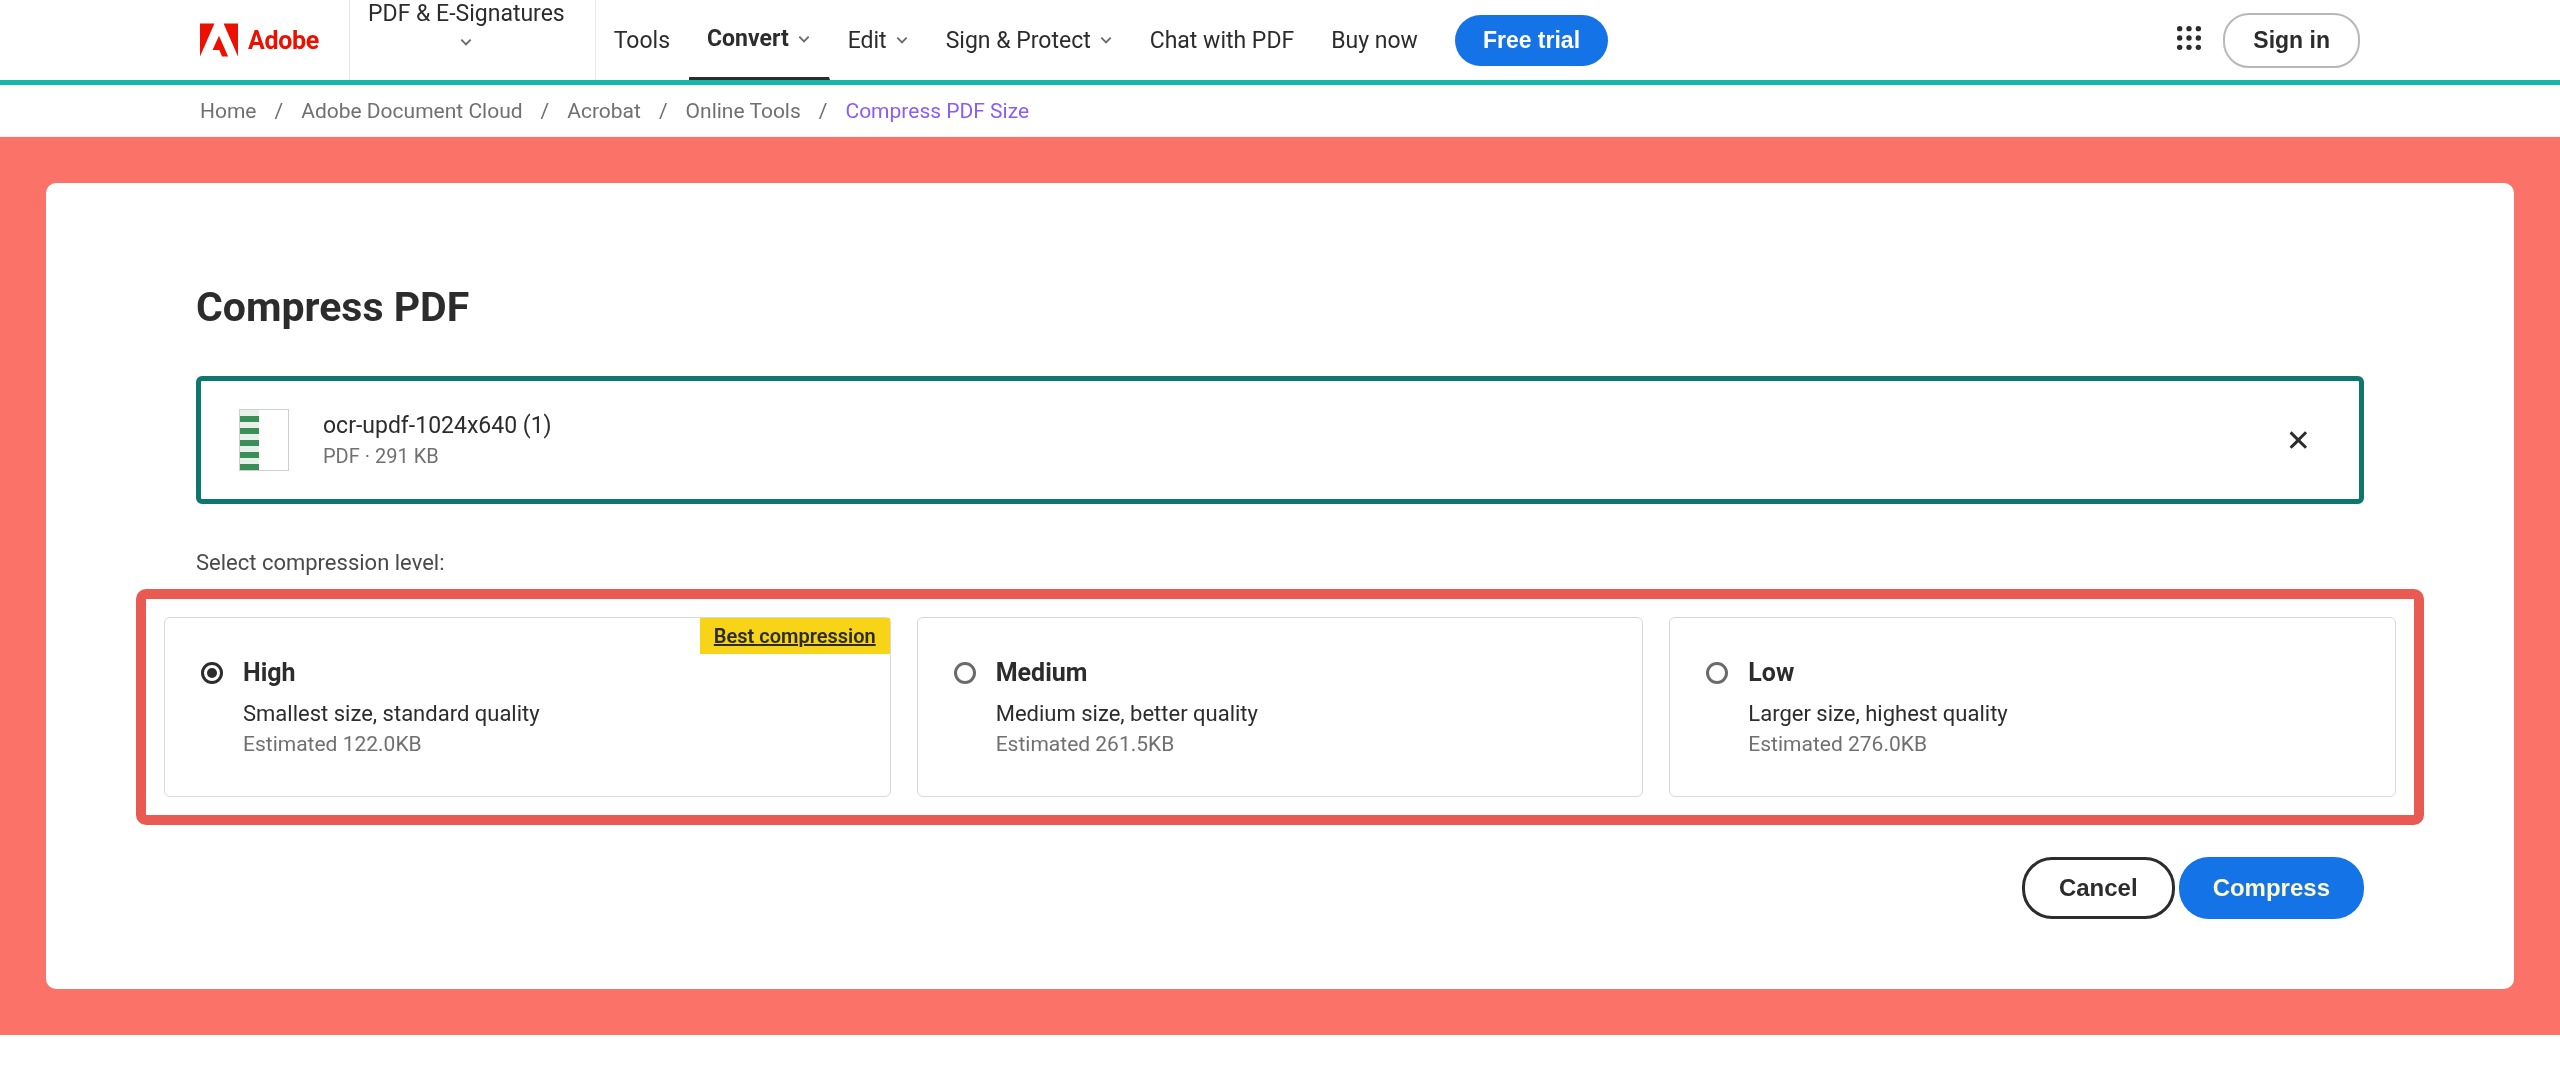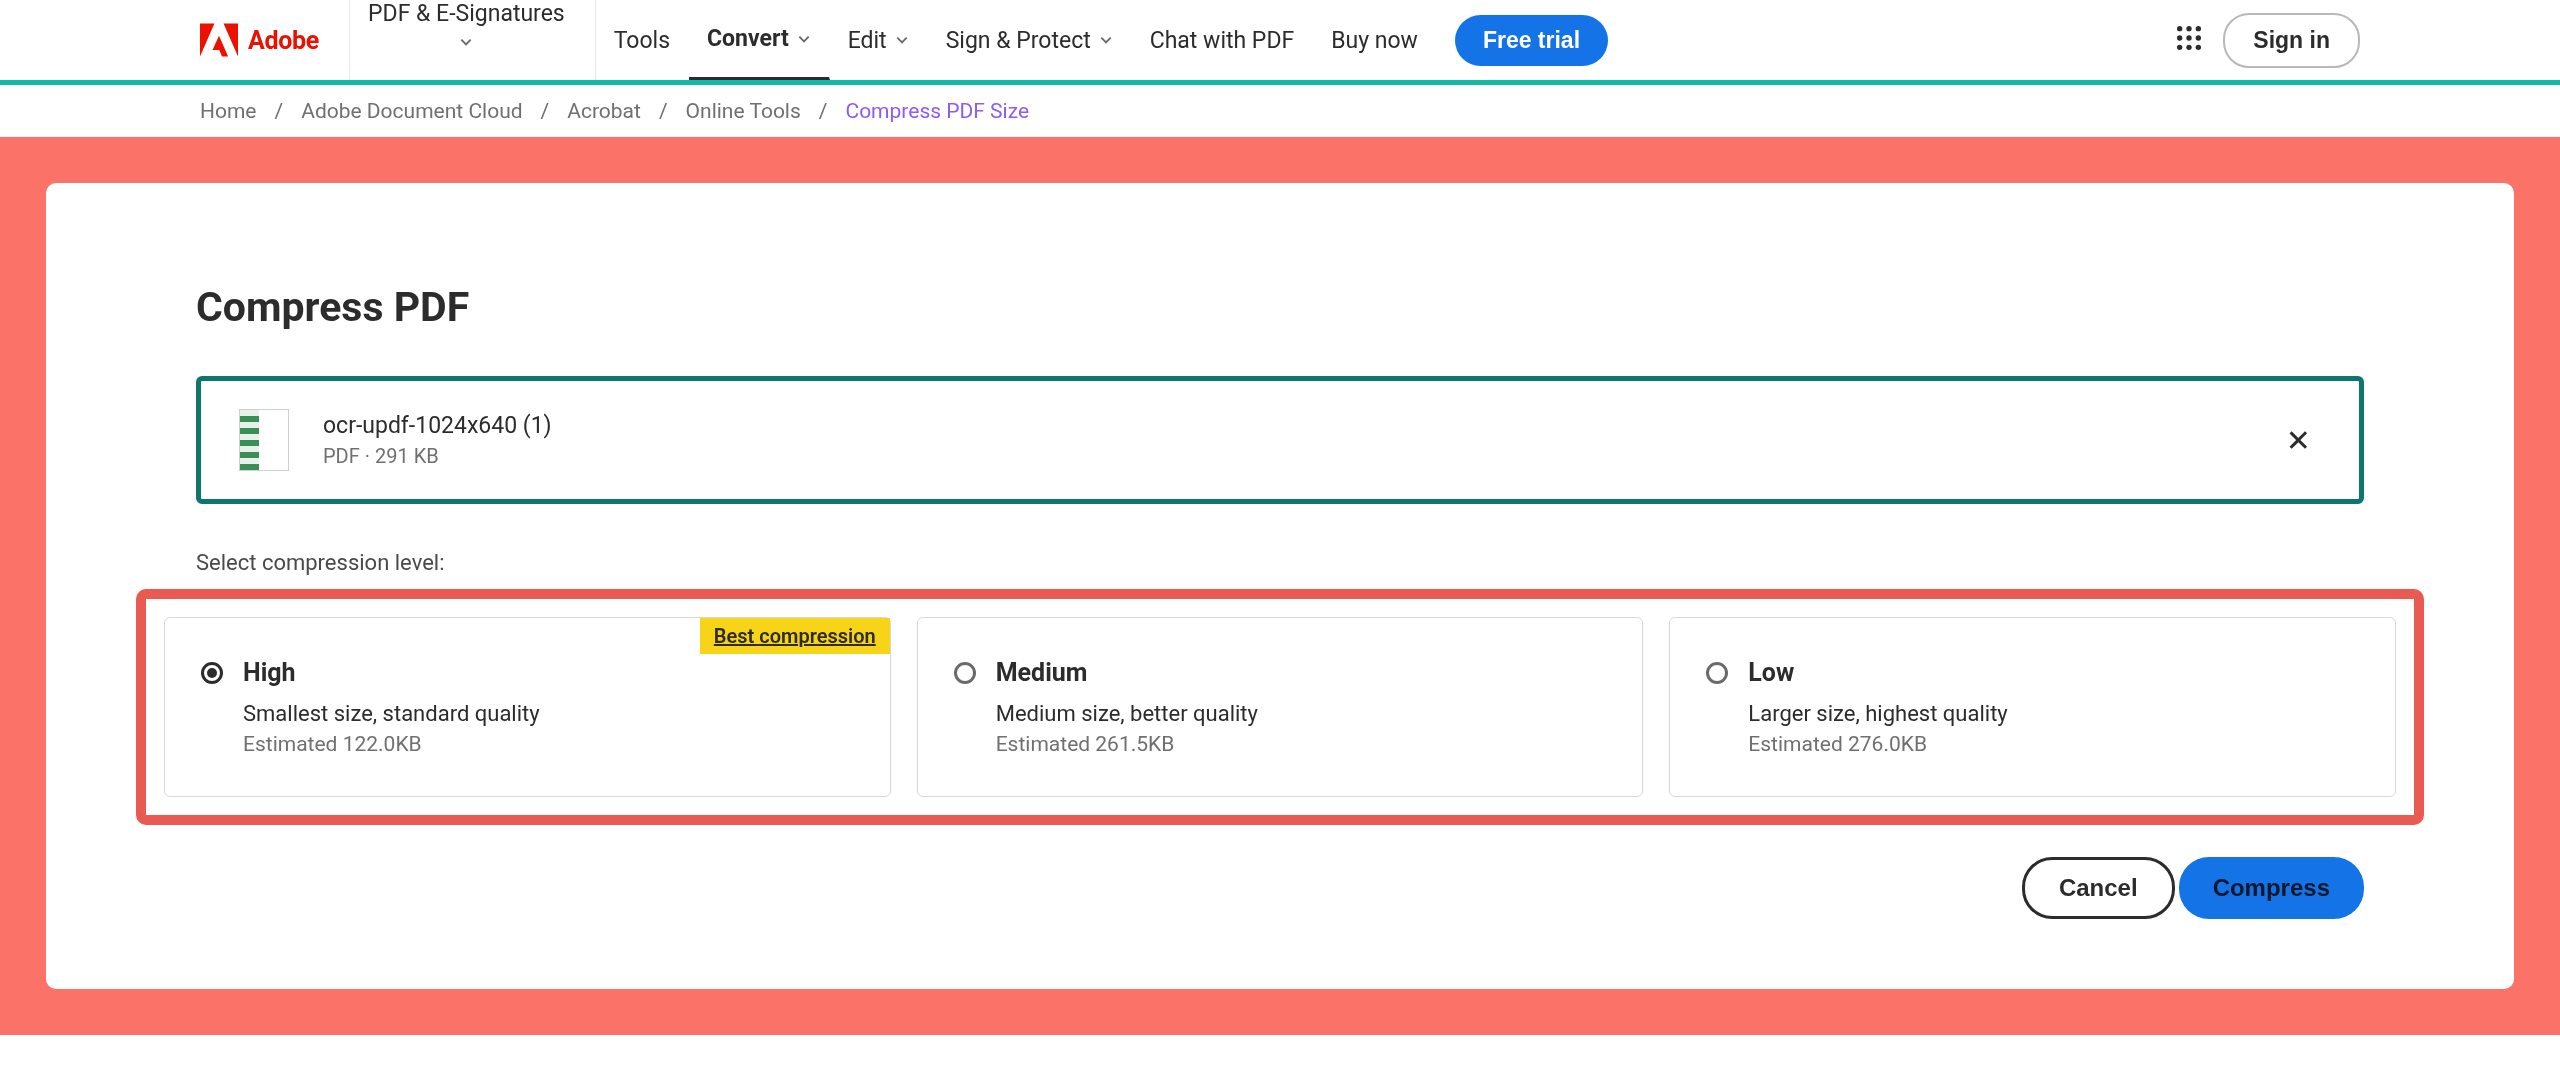--- a/index.html
+++ b/index.html
@@ -53,21 +53,21 @@
 .radio-outer { width: 22px; height: 22px; border: 3px solid #2c2c2c; border-radius: 50%; display: flex; align-items: center; justify-content: center; flex-shrink: 0; }
 .radio-outer.unsel { border-color: #6a6a6a; }
 .radio-dot { width: 10px; height: 10px; background: #2c2c2c; border-radius: 50%; }
 .opt-title { font-size: 25px; font-weight: 700; }
 .opt-body { margin-left: 42px; margin-top: 14px; }
 .opt-desc { font-size: 22px; color: #2c2c2c; margin-bottom: 6px; }
 .opt-est { font-size: 21px; color: #707070; }
 
 .actions { display: flex; justify-content: flex-end; gap: 4px; margin-top: 20px; }
 .btn-outline-dark { background: #fff; color: #2c2c2c; border: 3px solid #2c2c2c; border-radius: 30px; padding: 14px 34px; font-size: 24px; font-weight: 700; cursor: pointer; }
-.btn-compress { background: #1473e6; color: #0f172a; border: none; border-radius: 30px; padding: 16px 34px; font-size: 24px; font-weight: 700; cursor: pointer; }
+.btn-compress { background: #1473e6; color: #fef9c3; border: none; border-radius: 30px; padding: 16px 34px; font-size: 24px; font-weight: 700; cursor: pointer; }
 .below-hero { height: 85px; background: #fff; }
 </style>
 </head>
 <body>
 
 <div class="topnav">
   <div class="topnav-left">
     <div class="logo-group">
       <span class="adobe-mark">
         <svg width="38" height="34" viewBox="0 0 30 26">

